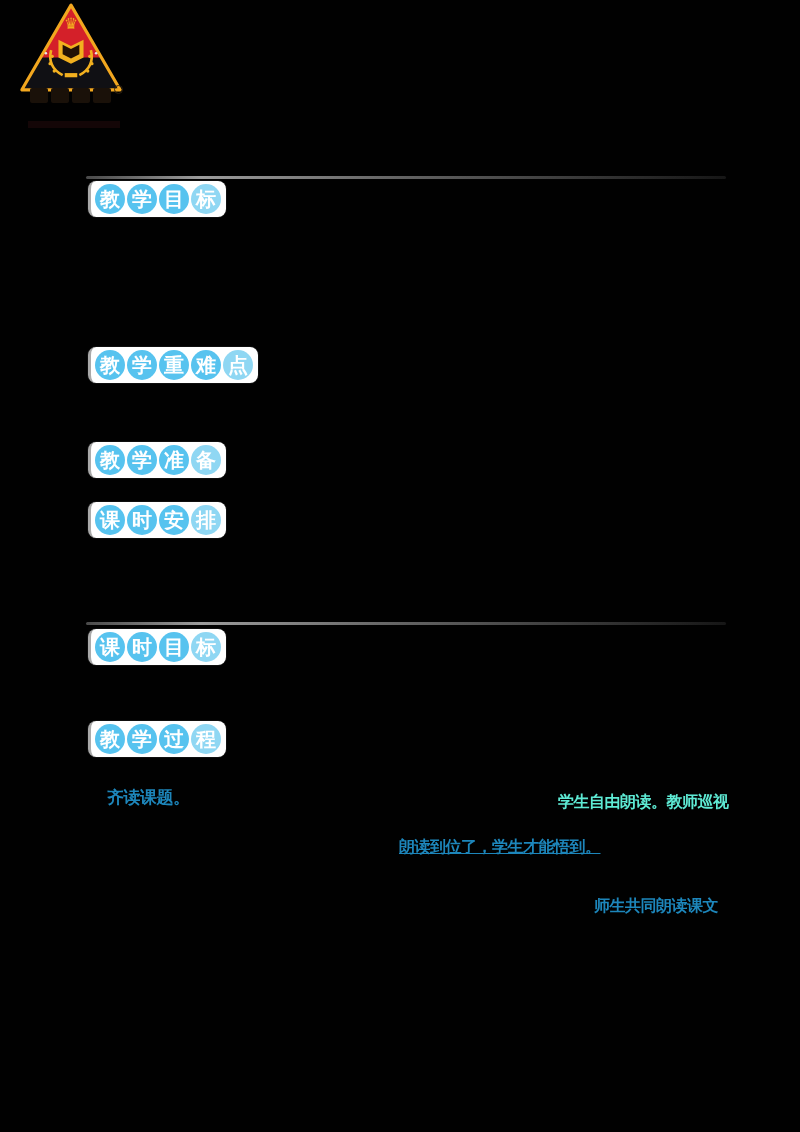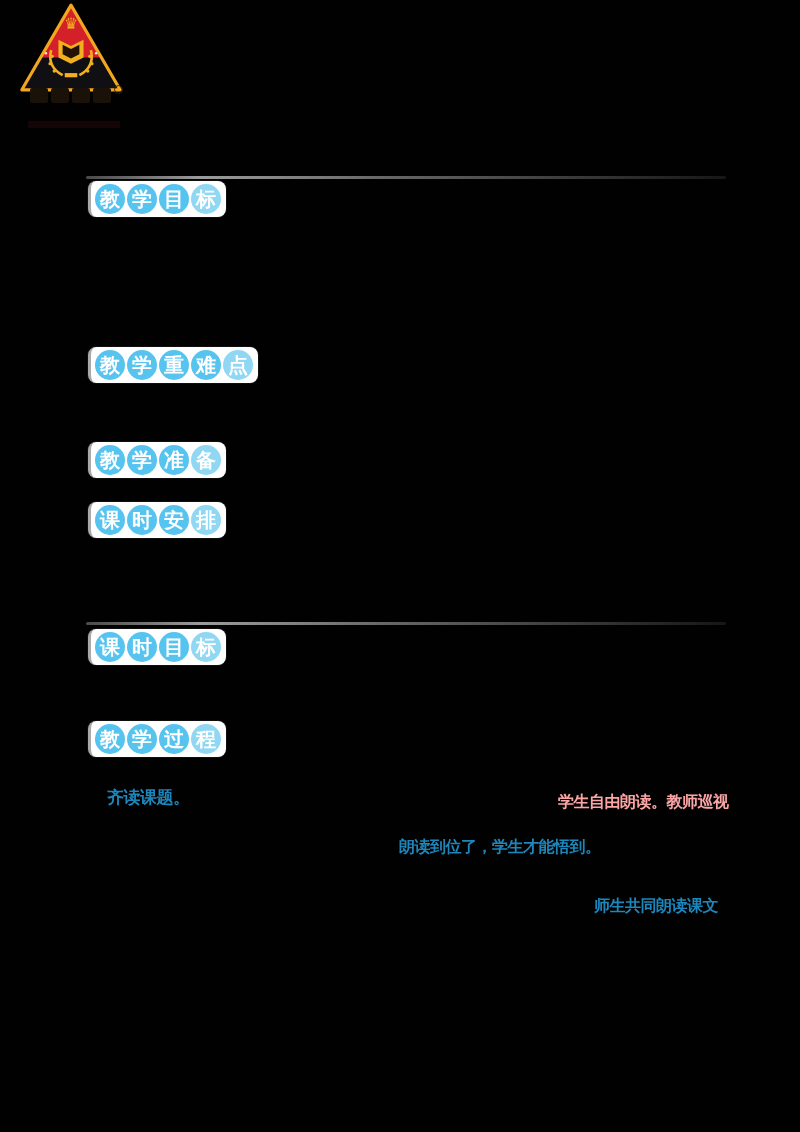--- a/index.html
+++ b/index.html
@@ -114,19 +114,19 @@
       </div>
       <div class="badge" style="left: 88px; top: 721px;">
         <span class="circle" style="background: rgb(87, 195, 239); color: rgb(255, 255, 255);">教</span>
         <span class="circle" style="background: rgb(87, 195, 239); color: rgb(255, 255, 255);">学</span>
         <span class="circle" style="background: rgb(87, 195, 239); color: rgb(255, 255, 255);">过</span>
         <span class="circle" style="background: rgb(143, 215, 243); color: rgb(255, 255, 255);">程</span>
       </div>
     </div>
 
   <div id="notes-layer">
-      <div class="note" style="left: 558px; top: 792px; font-size: 16px; color: #fca5a5;">学生自由朗读。教师巡视</div>
+      <div class="note" style="left: 558px; top: 792px; font-size: 16px; color: #5eead4;">学生自由朗读。教师巡视</div>
       <div class="note" style="left: 107px; top: 788px; font-size: 17px; color: rgb(29, 134, 187);">齐读课题。</div>
-      <div class="note" style="left: 399px; top: 837px; font-size: 16px; color: rgb(29, 134, 187);">朗读到位了，学生才能悟到。</div>
+      <div class="note" style="left: 399px; top: 837px; font-size: 16px; color: rgb(29, 134, 187); text-decoration: underline;">朗读到位了，学生才能悟到。</div>
       <div class="note" style="left: 594px; top: 896px; font-size: 16px; color: rgb(29, 134, 187);">师生共同朗读课文</div>
     </div>
 
 </div>
 
 </body></html>

